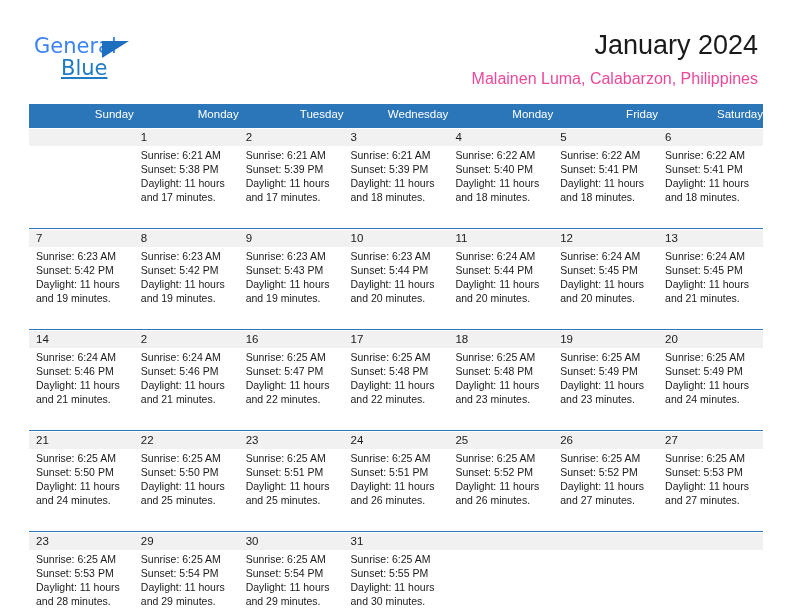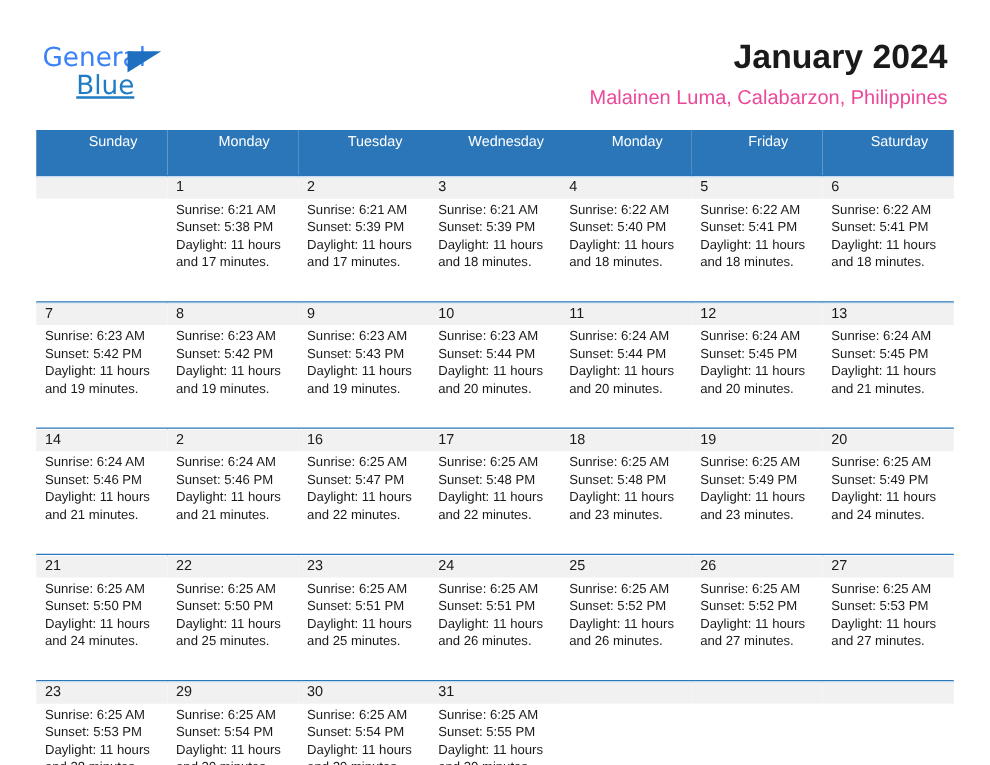--- a/index.html
+++ b/index.html
@@ -66,21 +66,21 @@
     text-decoration: underline;
   }
   .title-block {
     position: absolute;
     right: 34px;
     top: 28px;
     text-align: right;
   }
   .cal-title {
     font-size: 27px;
-    font-weight: 700;
+    font-weight: 400;
     color: #1a1a1a;
     line-height: 34px;
     white-space: nowrap;
   }
   .cal-subtitle {
     margin-top: 8px;
     font-size: 16px;
     font-weight: 400;
     color: #ec4899;
     line-height: 17px;
@@ -99,22 +99,22 @@
   .calendar th, .calendar td {
     padding: 0;
     margin: 0;
     vertical-align: top;
   }
   .dow-row th {
     background: #2b76b9;
     color: #ffffff;
     font-size: 11.5px;
     font-weight: 400;
-    text-align: center;
-    height: 36px;
+    text-align: right;
+    height: 23px;
     line-height: 20px;
     padding-left: 18px;
     box-sizing: border-box;
   }
   .daynum-row td {
     background: #f1f1f1;
     font-size: 11.5px;
     color: #1a1a1a;
     height: 17px;
     line-height: 17px;

